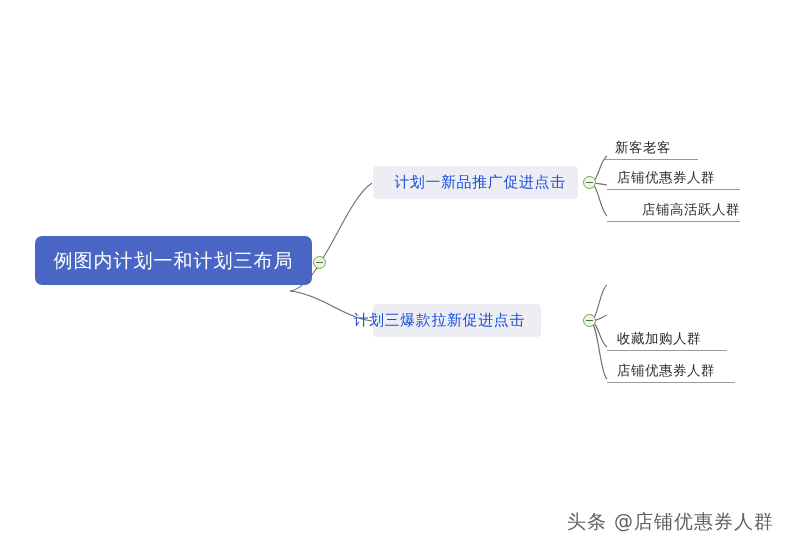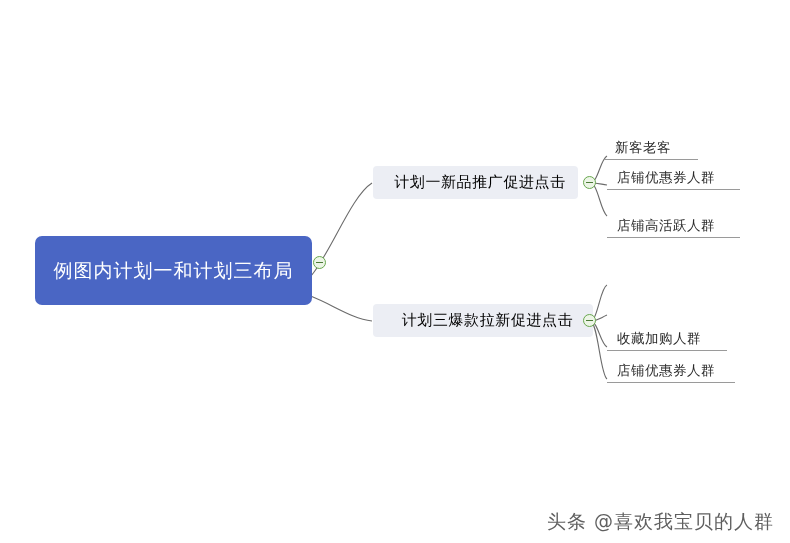--- a/index.html
+++ b/index.html
@@ -24,21 +24,21 @@
     width: 790px;
     height: 543px;
   }
 
   
   .root-node {
     position: absolute;
     left: 35px;
     top: 236px;
     width: 277px;
-    height: 69px;
+    height: 49px;
     background: #4a66c4;
     border-radius: 7px;
     display: flex;
     align-items: center;
     justify-content: center;
     box-sizing: border-box;
   }
   .root-node .label {
     color: #ffffff;
     font-size: 19px;
@@ -53,28 +53,28 @@
     background: #eceef4;
     border-radius: 4px;
     display: flex;
     align-items: center;
     justify-content: center;
     box-sizing: border-box;
     height: 33px;
     padding: 0 16px;
   }
   .branch-node .label {
-    color: #000000;
+    color: #1d4ed8;
     font-size: 15px;
     letter-spacing: 0.6px;
     white-space: nowrap;
     margin-left: 9px;
   }
   #branch-1 { left: 373px; top: 166px; width: 205px; }
-  #branch-2 { left: 373px; top: 304px; width: 220px; }
+  #branch-2 { left: 373px; top: 304px; width: 168px; justify-content: flex-end; }
 
   
   .leaf-node {
     position: absolute;
     display: flex;
     align-items: flex-end;
     box-sizing: border-box;
     height: 26px;
     padding-left: 10px;
     border-bottom: 1px solid #9a9a9a;
@@ -152,31 +152,31 @@
     <span class="label">计划一新品推广促进点击</span>
   </div>
   <div class="toggle" id="toggle-b1"></div>
 
   <div class="leaf-node" style="left:605px; top:134px; width:93px;">
     <span class="label">新客老客</span>
   </div>
   <div class="leaf-node" style="left:607px; top:164px; width:133px;">
     <span class="label">店铺优惠券人群</span>
   </div>
-  <div class="leaf-node" style="left:607px; top:212px; width:133px;">
+  <div class="leaf-node" style="left:607px; top:196px; width:133px;justify-content:flex-end;">
     <span class="label">店铺高活跃人群</span>
   </div>
 
   <div class="branch-node" id="branch-2">
     <span class="label">计划三爆款拉新促进点击</span>
   </div>
   <div class="toggle" id="toggle-b2"></div>
 
   <div class="leaf-node" style="left:607px; top:325px; width:120px;font-family:Liberation Serif, serif;">
     <span class="label">收藏加购人群</span>
   </div>
   <div class="leaf-node" style="left:607px; top:357px; width:128px;">
     <span class="label">店铺优惠券人群</span>
   </div>
 
-  <div class="watermark">头条 @喜欢我宝贝的人群</div>
+  <div class="watermark">头条 @店铺优惠券人群</div>
 
 </div>
 
 </body></html>

